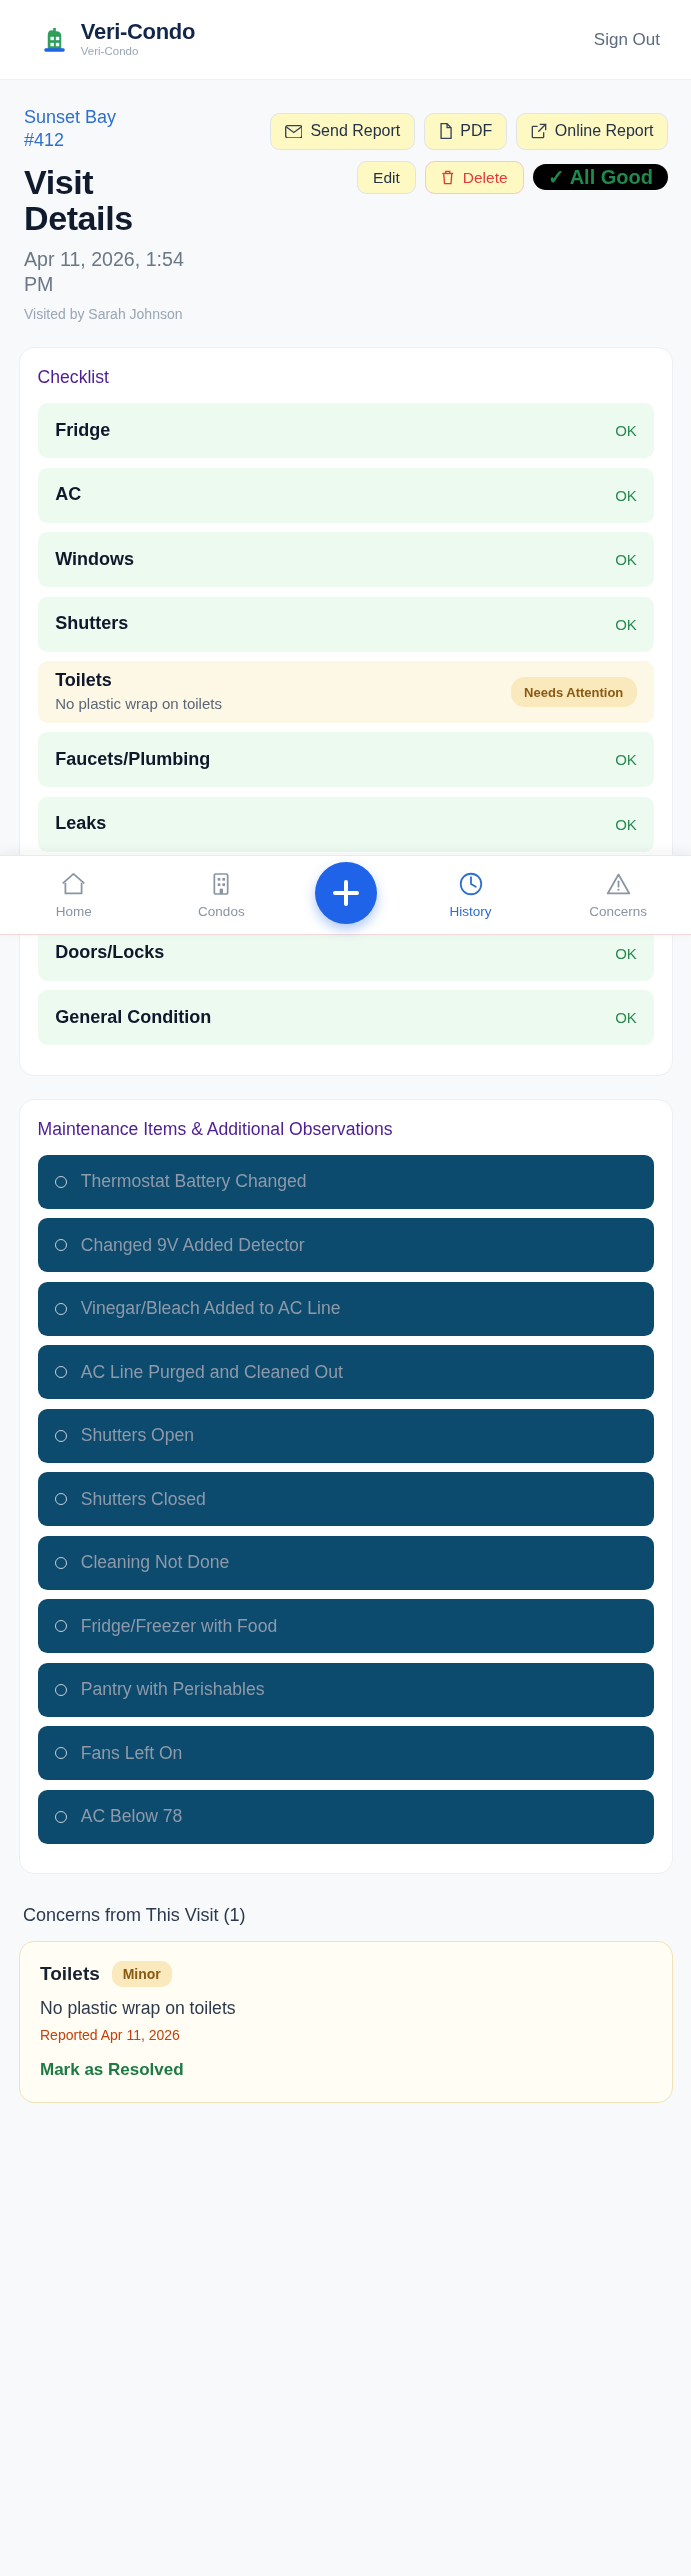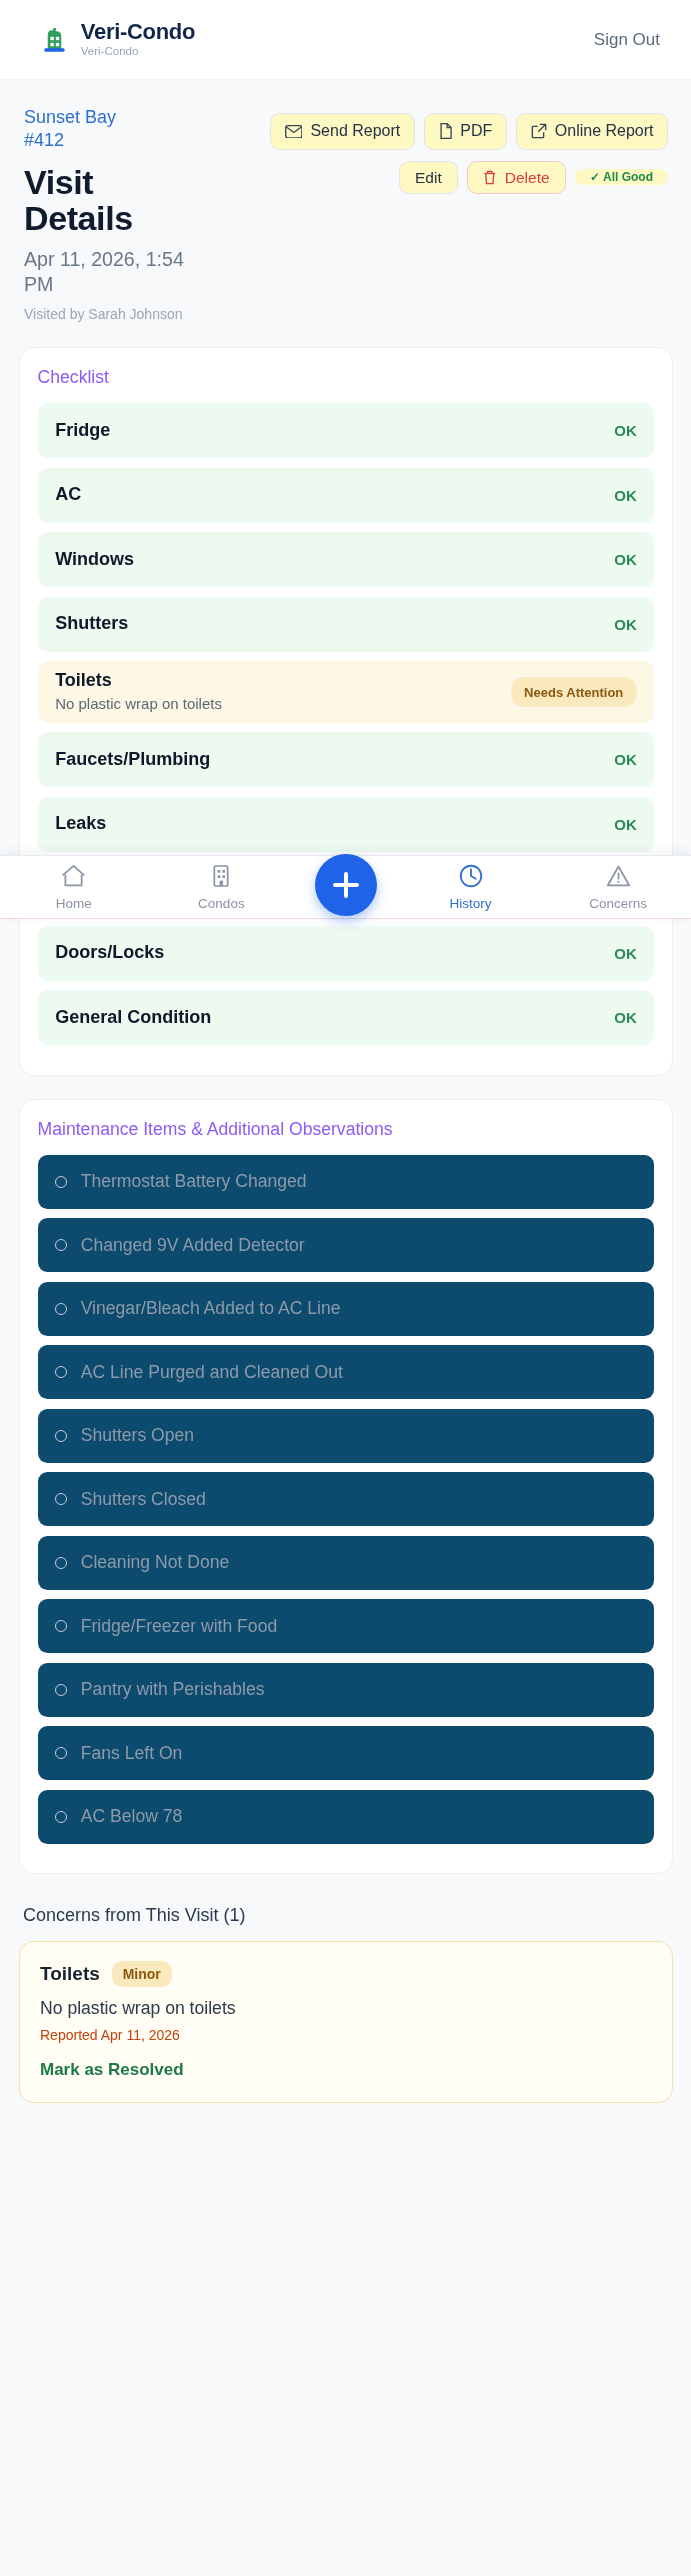--- a/index.html
+++ b/index.html
@@ -105,40 +105,40 @@
     padding: 9.5px 13.5px;
     font-size: 16px;
     color: #253246;
     line-height: 1;
     white-space: nowrap;
   }
   .btn svg { display: block; }
   .btn-small { padding: 8px 15px; font-size: 15.5px; }
   .btn-danger { color: #e03b3b; border-color: #f3c9c9; }
   .badge-ok {
-    background: #fef9c3;
+    background: #000000;
     color: #1f8a4c;
     border-radius: 15px;
     padding: 1px 15px;
-    font-size: 12px;
+    font-size: 20px;
     font-weight: bold;
     white-space: nowrap;
   }
 
   
   .card {
     background: #ffffff;
     border: 0.7px solid #eceff3;
     border-radius: 15px;
     margin: 23px 19px 0 19px;
     padding: 19px 17.6px 20px 17.6px;
   }
   .card-title {
     font-size: 17.6px;
-    color: #8b5cf6;
+    color: #4c1d95;
     margin-bottom: 15px;
   }
 
   .check-row {
     background: #edfaf0;
     border-radius: 9.5px;
     min-height: 55px;
     display: flex;
     align-items: center;
     justify-content: space-between;
@@ -153,21 +153,21 @@
     color: #0f172a;
     line-height: 1.1;
   }
   .check-note {
     font-size: 15px;
     color: #5b6676;
     line-height: 1.2;
   }
   .check-status {
     font-size: 15px;
-    font-weight: bold;
+    font-weight: normal;
     color: #2a8a54;
     white-space: nowrap;
   }
   .pill-attention {
     background: #fae9bd;
     color: #8a5a12;
     font-size: 13px;
     font-weight: bold;
     border-radius: 13.5px;
     padding: 7.4px 13.5px;
@@ -227,21 +227,21 @@
     color: #1d7a44;
     margin-top: 17.6px;
   }
 
   
   .tabbar {
     position: absolute;
     top: 855px;
     left: 0;
     width: 692px;
-    height: 64px;
+    height: 80px;
     background: #ffffff;
     border-top: 0.7px solid #e7ebef;
     border-bottom: 0.7px solid #f0d9d9;
     display: flex;
     align-items: center;
     justify-content: space-around;
     box-shadow: 0 -2.7px 12px rgba(16,30,54,0.06);
     z-index: 20;
   }
   .tab {

